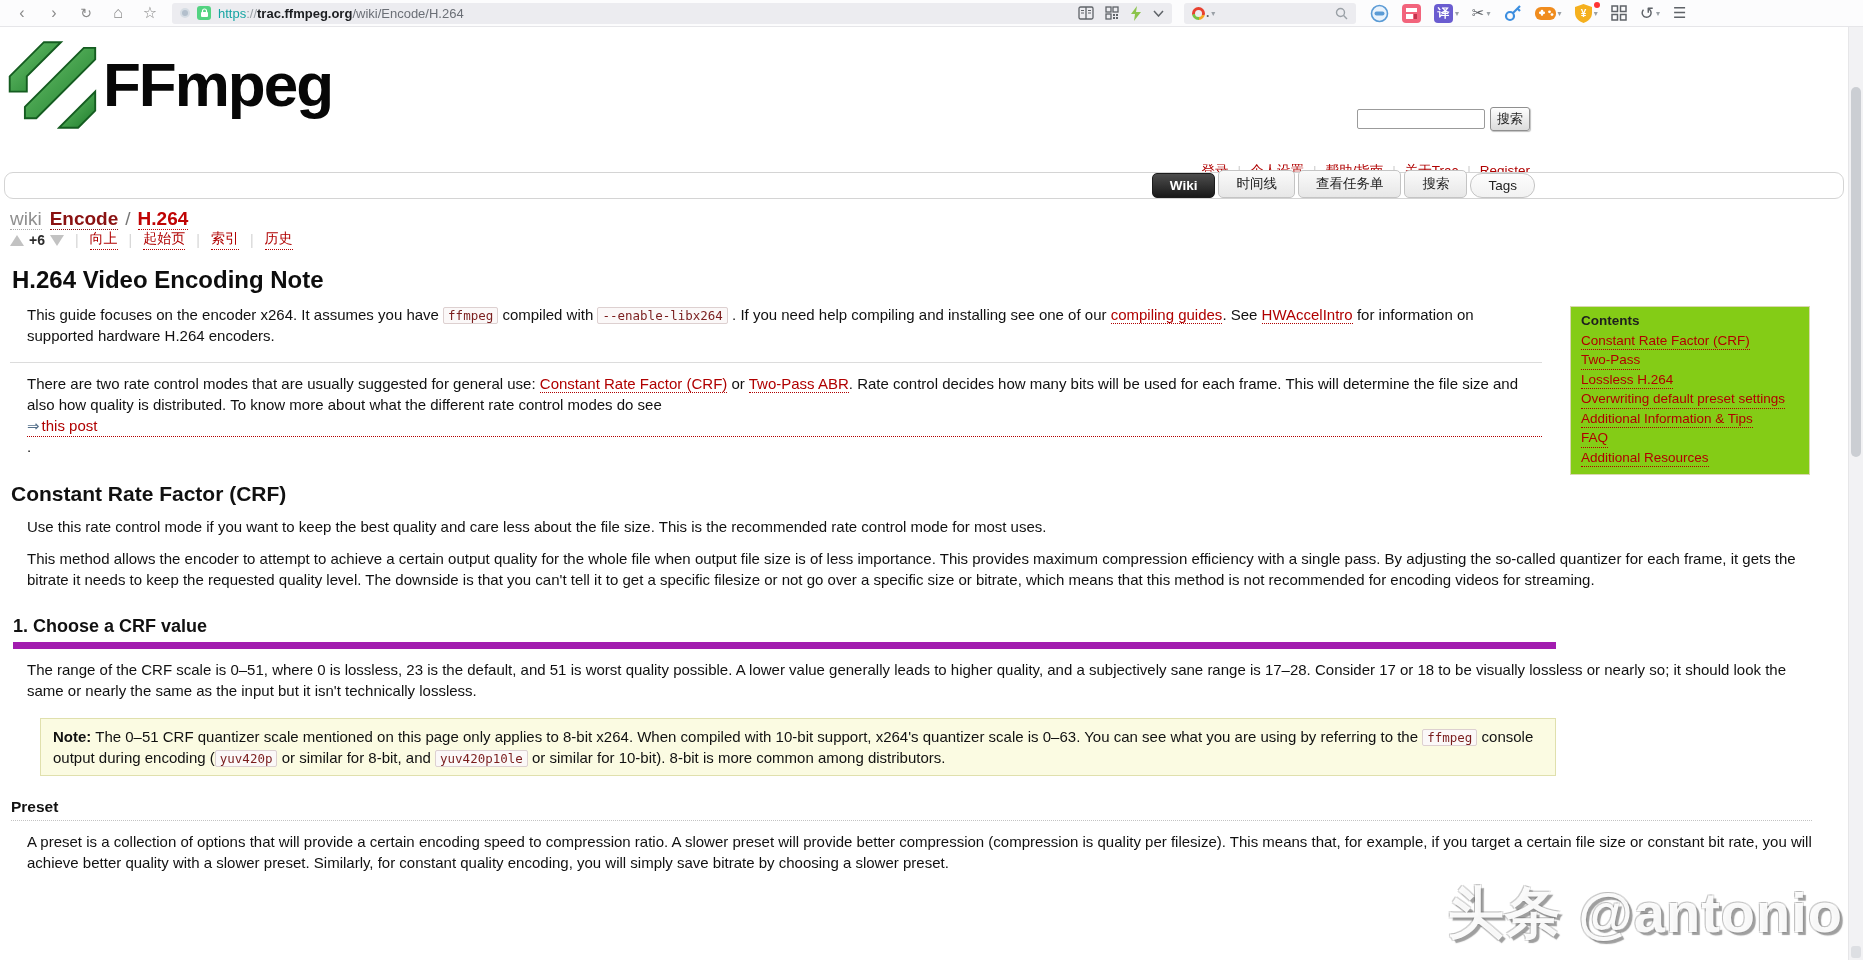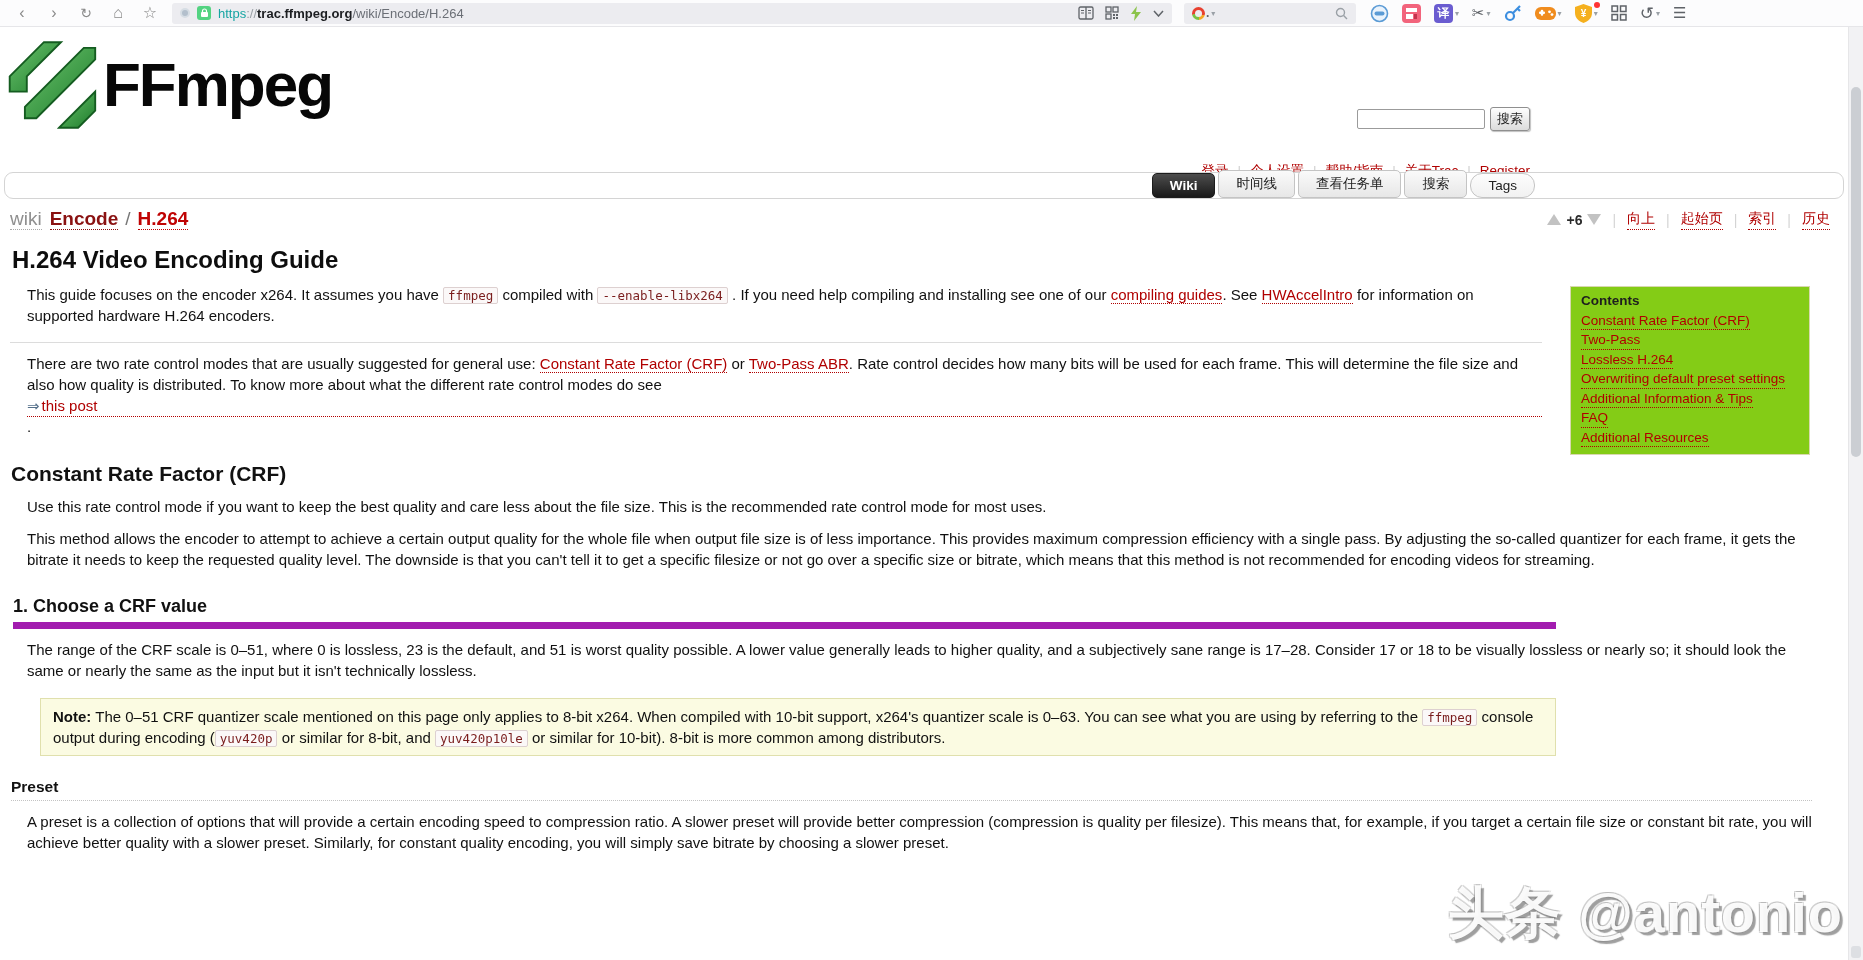--- a/index.html
+++ b/index.html
@@ -60,21 +60,21 @@
   .metanav a { color:#b00000; text-decoration:none; border-bottom:1px dotted #b00000; padding-bottom:1px; }
   .metanav .msep { color:#cfcfcf; margin:0 9px; }
 
   .mainnav { margin:0 4px; height:27px; border:1px solid #d4d4d4; border-radius:9px; background:#fff; position:relative; }
   .tabs { position:absolute; right:308px; bottom:0; display:flex; align-items:flex-end; }
   .tab { font-size:13.5px; color:#222; padding:4px 17px 4px; margin-left:3px; border:1px solid #c4c4c4;
     border-radius:5px; background:linear-gradient(#fafafa,#e7e7e7); cursor:default; }
   .tab.lighter { background:linear-gradient(#fdfdfd,#f1f1f1);border-radius:12px; }
   .tab.active { background:linear-gradient(#4d4d4d,#191919); color:#fff; font-weight:bold; border-color:#1d1d1d; }
 
-  .ctxrow { display:flex; justify-content:space-between; align-items:baseline; padding:9px 18px 2px 10px; }
+  .ctxrow { display:flex; justify-content:space-between; align-items:baseline; padding:9px 18px 2px 10px;flex-direction:column; }
   .pagepath { font-size:19px; }
   .pagepath .root { color:#8f8f8f; border-bottom:1px dotted #a9a9a9; margin-right:8px; text-decoration:none; }
   .pagepath .parent { color:#8a1111; font-weight:bold; border-bottom:1px dotted #8a1111; text-decoration:none; }
   .pagepath .psep { color:#777; margin:0 7px; }
   .pagepath .current { color:#c00303; font-weight:bold; border-bottom:1px dotted #c00303; text-decoration:none; }
   .ctxtnav { display:flex; align-items:center; font-size:14px; }
   .tri-up { width:0; height:0; border-left:7px solid transparent; border-right:7px solid transparent;
     border-bottom:11px solid #c2c2c2; margin-right:5px; }
   .tri-down { width:0; height:0; border-left:7px solid transparent; border-right:7px solid transparent;
     border-top:11px solid #c2c2c2; margin-left:5px; }
@@ -285,21 +285,21 @@
       <span class="csep">|</span>
       <a href="#">起始页</a>
       <span class="csep">|</span>
       <a href="#">索引</a>
       <span class="csep">|</span>
       <a href="#">历史</a>
     </div>
   </div>
 
   <div class="content">
-    <h1>H.264 Video Encoding Guide</h1>
+    <h1>H.264 Video Encoding Note</h1>
 
     <div class="toc">
       <div class="toc-title">Contents</div>
       <div><a href="#">Constant Rate Factor (CRF)</a></div>
       <div><a href="#">Two-Pass</a></div>
       <div><a href="#">Lossless H.264</a></div>
       <div><a href="#">Overwriting default preset settings</a></div>
       <div><a href="#">Additional Information &amp; Tips</a></div>
       <div><a href="#">FAQ</a></div>
       <div><a href="#">Additional Resources</a></div>

